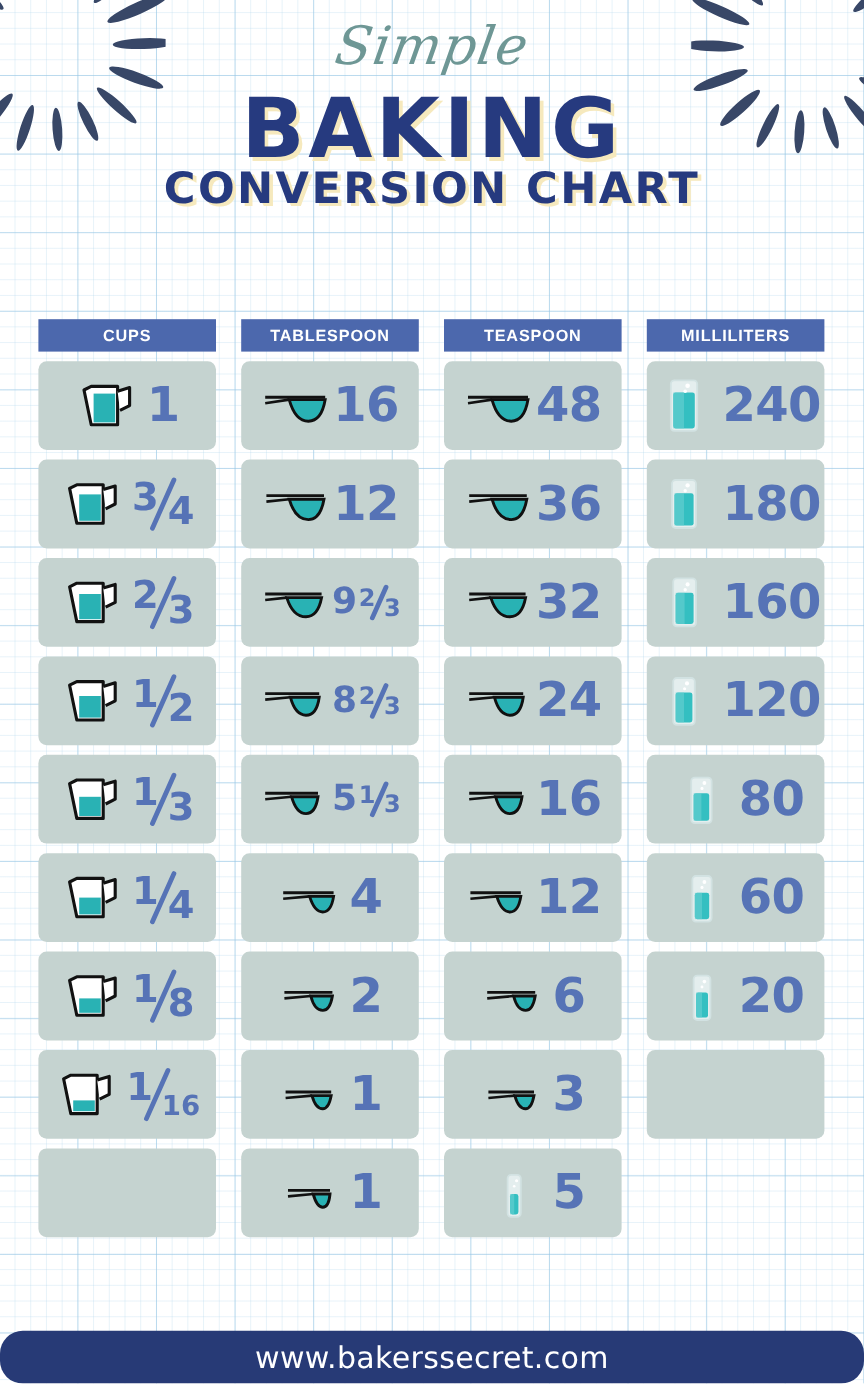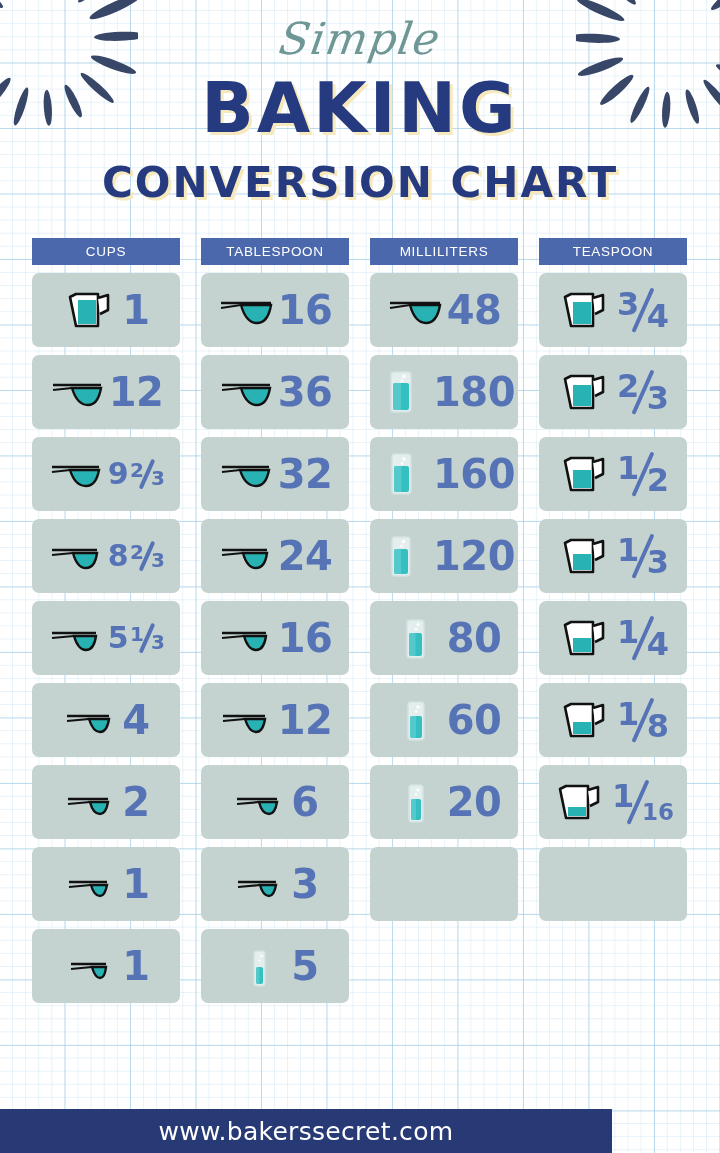--- a/index.html
+++ b/index.html
@@ -53,44 +53,45 @@
   .title-line {
     font-family: "DejaVu Sans", sans-serif;
     font-weight: 700;
     color: #263a7f;
     line-height: 0.96;
     text-transform: uppercase;
     text-shadow: 3px 3px 0 #f6e9bd;
     white-space: nowrap;
   }
   .title-line.one { font-size: 69px; letter-spacing: 3px; }
-  .title-line.two { font-size: 42px; letter-spacing: 2px; margin-top: 22px; }
+  .title-line.two { font-size: 36px; letter-spacing: 2px; margin-top: 0; }
 
   
   .table {
     position: absolute;
     top: 238px;
     left: 32px;
     width: 656px;
     display: grid;
     grid-template-columns: repeat(4, 148px);
     column-gap: 21px;
     row-gap: 8px;
   }
 
   .col-head {
     height: 27px;
     background: #4c68ad;
     color: #ffffff;
     font-size: 13.5px;
-    font-weight: 400;
+    font-weight: 700;
     letter-spacing: 0.7px;
     display: flex;
     align-items: center;
     justify-content: center;
+    margin-top: 28px;
   }
 
   .cell {
     height: 74px;
     background: #c5d3d0;
     border-radius: 7px;
     display: flex;
     align-items: center;
     justify-content: center;
     gap: 4px;
@@ -138,23 +139,23 @@
   .frac.lg .bar { height: 48px; }
   .frac.sm .num, .frac.sm .den { font-size: 20px; }
   .frac.sm .bar { height: 32px; }
 
   .whole { font-size: 37px; margin-right: 2px; }
 
   
   .footer {
     position: absolute;
     left: 0; bottom: 0;
-    width: 612px; height: 44px;
+    width: 720px; height: 44px;
     background: #273a76;
-    display: flex; align-items: center; justify-content: center;
+    display: flex; align-items: center; justify-content: center; border-radius: 19px;
   }
   .footer span {
     color: #ffffff;
     font-size: 25px;
     font-weight: 400;
     letter-spacing: 0.3px;
     font-family: "DejaVu Sans", sans-serif;
   }
 </style>
 </head>
@@ -209,22 +210,22 @@
     <div class="title-block">
       <div class="title-line one">BAKING</div>
       <div class="title-line two">CONVERSION CHART</div>
     </div>
   </div>
 
   <div class="table">
 
     <div class="col-head">CUPS</div>
     <div class="col-head">TABLESPOON</div>
+    <div class="col-head">TEASPOON</div>
     <div class="col-head">MILLILITERS</div>
-    <div class="col-head">TEASPOON</div>
 
     <div class="cell">
       <span class="icon-wrap">
         <svg width="50" height="44" viewBox="0 0 50 44">
             <g fill="none" stroke="#111" stroke-width="2.6" stroke-linejoin="round">
           <path d="M5 9 L11 6 L33 6 L33 38 L11 38 Z" fill="#fff"></path>
           <path d="M33 10 L43 7 L43 22 L35 26" fill="#fff"></path>
         </g>
             <rect x="13" y="12" width="18" height="24" fill="#29b2b4"></rect>
           </svg>
@@ -243,20 +244,32 @@
     </div>
     <div class="cell">
       <span class="icon-wrap">
         <svg width="54" height="34" viewBox="0 0 54 34">
             <path d="M22 12 Q27 30 38 30 Q49 30 52 12 Z" fill="#29b2b4" stroke="#111" stroke-width="2.4"></path>
             <path d="M2 10 L52 10" stroke="#111" stroke-width="2.4" fill="none"></path>
             <path d="M2 15 L22 12" stroke="#111" stroke-width="2.2" fill="none"></path>
           </svg>
       </span>
       <span class="value">48</span>
+    </div>
+    <div class="cell">
+      <span class="icon-wrap">
+        <svg width="32" height="48" viewBox="0 0 32 48">
+            <rect x="5" y="3" width="22" height="42" rx="3" fill="#e4eeee" stroke="#d2e2e2" stroke-width="1.5"></rect>
+            <rect x="7" y="13" width="18" height="30" rx="2" fill="#34bfc1"></rect>
+            <rect x="7" y="13" width="9" height="30" fill="#6fd2d3" opacity="0.55"></rect>
+            <circle cx="19" cy="7.5" r="1.9" fill="#fff"></circle>
+            <circle cx="17" cy="12" r="1.5" fill="#fff"></circle>
+          </svg>
+      </span>
+      <span class="value">240</span>
     </div>
 
     <div class="cell">
       <span class="icon-wrap">
         <svg width="50" height="44" viewBox="0 0 50 44">
             <g fill="none" stroke="#111" stroke-width="2.6" stroke-linejoin="round">
           <path d="M5 9 L11 6 L33 6 L33 38 L11 38 Z" fill="#fff"></path>
           <path d="M33 10 L43 7 L43 22 L35 26" fill="#fff"></path>
         </g>
             <rect x="13" y="14" width="18" height="22" fill="#29b2b4"></rect>

